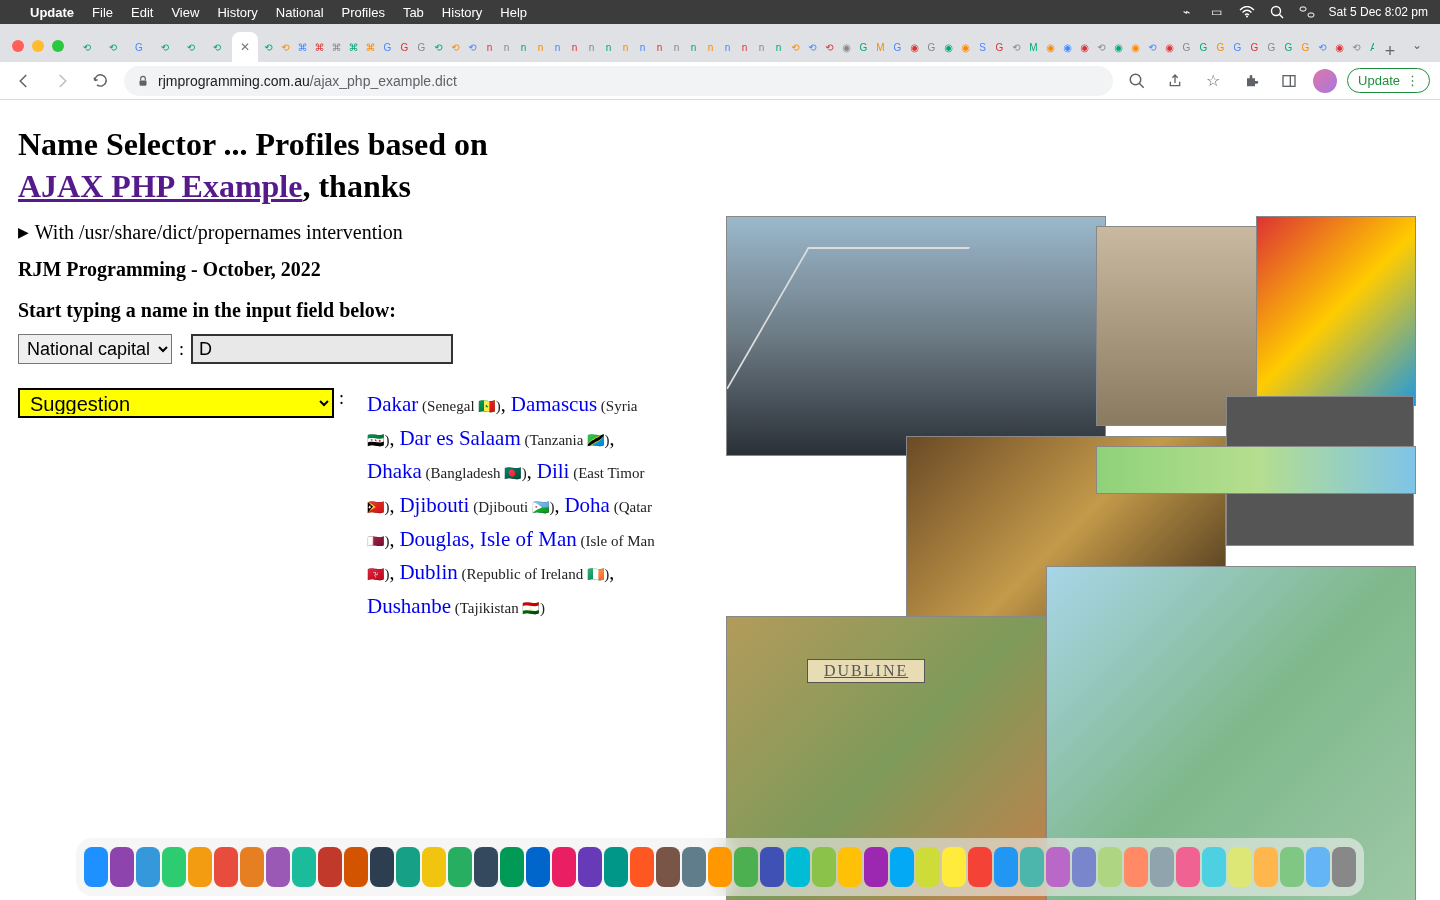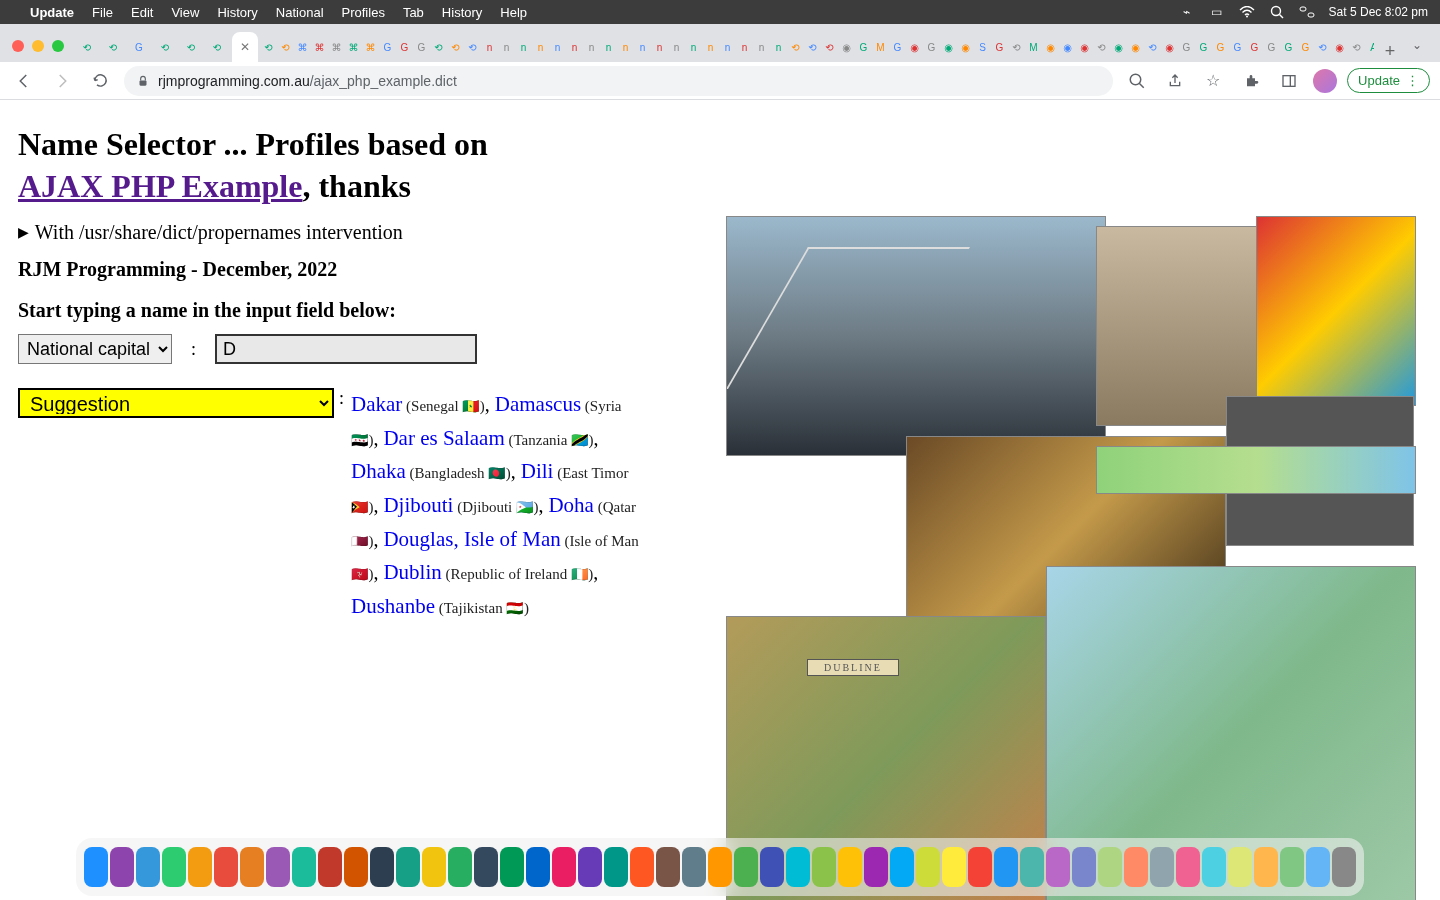--- a/index.html
+++ b/index.html
@@ -41,46 +41,46 @@
 
 
 .page { padding: 16px 18px; position: relative; font-family: "Times New Roman", Times, serif; }
 h1 { font-size: 32px; font-weight: bold; margin: 8px 0 14px 0; max-width: 520px; line-height: 1.3; }
 h1 a { color: #551a8b; text-decoration: underline; }
 .details-line { font-size: 20px; margin: 8px 0 14px 0; display: flex; align-items: center; gap: 6px; }
 .details-line .tri { font-size: 14px; }
 .subhead { font-size: 20px; font-weight: bold; margin: 12px 0; }
 .prompt-line { font-size: 20px; font-weight: bold; margin: 18px 0 12px 0; }
 
-.controls-row { display: flex; align-items: center; gap: 16px; margin: 10px 0; }
+.controls-row { display: flex; align-items: center; gap: 4px; margin: 10px 0; }
 .sel { font-size: 18px; background: #efefef; border: 1px solid #777; height: 30px; padding: 2px 4px; }
 .colon { font-size: 18px; margin: 0 3px; }
 .text-input { font-size: 18px; border: 2px solid #333; height: 30px; width: 262px; background: #e8e8e8; padding: 2px 6px; }
 
 .suggestion-row { display: flex; align-items: flex-start; gap: 2px; margin-top: 24px; }
 .sugg-sel { background: #ffff00; border: 2px solid #000; font-size: 20px; height: 30px; width: 316px; padding: 2px 6px; }
-.suggestion-text { max-width: 290px; font-size: 17px; line-height: 1.6; margin-left: 2px; }
+.suggestion-text { max-width: 290px; font-size: 17px; line-height: 1.6; margin-left: 18px; }
 .suggestion-text a { color: #0000ee; font-size: 21px; text-decoration: none; }
 .suggestion-text .country { color: #222; font-size: 15px; }
 .suggestion-text .flag { font-size: 14px; }
 .suggestion-text .sep { font-size: 20px; }
 
 
 .collage { position: absolute; right: 14px; top: 116px; width: 700px; height: 700px; }
 .img-box { position: absolute; border: 1px solid #888; display: flex; align-items: center; justify-content: center; font-size: 12px; color: #555; overflow: hidden; }
 .img1 { left: 0; top: 0; width: 380px; height: 240px; background: linear-gradient(180deg,#9bb8cc 0%, #6d7b84 50%, #2a3038 100%); }
 .img2 { left: 370px; top: 10px; width: 220px; height: 200px; background: linear-gradient(180deg,#c8b9a0,#8a7a60); }
 .img3 { left: 530px; top: 0; width: 160px; height: 190px; background: linear-gradient(135deg,#d33,#fc0,#29d); }
 .img4 { left: 500px; top: 180px; width: 188px; height: 150px; background: #555; }
 .img5 { left: 180px; top: 220px; width: 320px; height: 200px; background: linear-gradient(135deg,#6b4a26,#c49a4a,#3a2a16); }
 .img6 { left: 370px; top: 230px; width: 320px; height: 48px; background: linear-gradient(90deg,#8fd27a,#b5de8e,#7fc4e8); }
 .img7 { left: 0; top: 400px; width: 320px; height: 300px; background: linear-gradient(135deg,#b39b5a,#7e9a5a,#c97f4a); }
 .img8 { left: 320px; top: 350px; width: 370px; height: 350px; background: linear-gradient(135deg,#a8d5e8,#7fb88a,#9ec9a8); }
 .img1::after { content:''; position:absolute; left:40px; top:30px; width:160px; height:140px; border-left:2px solid #ddd; border-top:2px solid #ddd; transform: skewX(-30deg); }
-.img7 .label { position:absolute; top:42px; left:80px; background:#e8dcb5; padding:2px 16px; font-family: serif; font-size:10px; letter-spacing:2px; border:1px solid #555; }
+.img7 .label { position:absolute; top:42px; left:80px; background:#e8dcb5; padding:2px 16px; font-family: serif; font-size:16px; letter-spacing:2px; border:1px solid #555;text-decoration:underline; }
 
 
 .dock { position: absolute; bottom: 4px; left: 50%; transform: translateX(-50%); height: 58px; background: rgba(240,240,240,0.6); border-radius: 16px; display: flex; gap: 2px; padding: 4px 8px; align-items: center; backdrop-filter: blur(10px); }
 .dock-app { width: 42px; height: 42px; border-radius: 10px; display: flex; align-items: center; justify-content: center; font-size: 20px; }
 </style>
 </head>
 <body>
 
 <div class="mac-menubar">
   <span class="apple"></span>
@@ -268,21 +268,21 @@
   <div class="page">
     <h1>
       <span>Name Selector ... Profiles based on </span><a href="#">AJAX PHP Example</a><span>, thanks</span>
     </h1>
 
     <div class="details-line">
       <span class="tri">▶</span>
       <span>With /usr/share/dict/propernames intervention</span>
     </div>
 
-    <div class="subhead">RJM Programming - December, 2022</div>
+    <div class="subhead">RJM Programming - October, 2022</div>
 
     <div class="prompt-line">Start typing a name in the input field below:</div>
 
     <div class="controls-row">
       <select class="sel">
         <option>National capital</option>
       </select>
       <span class="colon">:</span>
       <input class="text-input" value="D" style="">
     </div>

